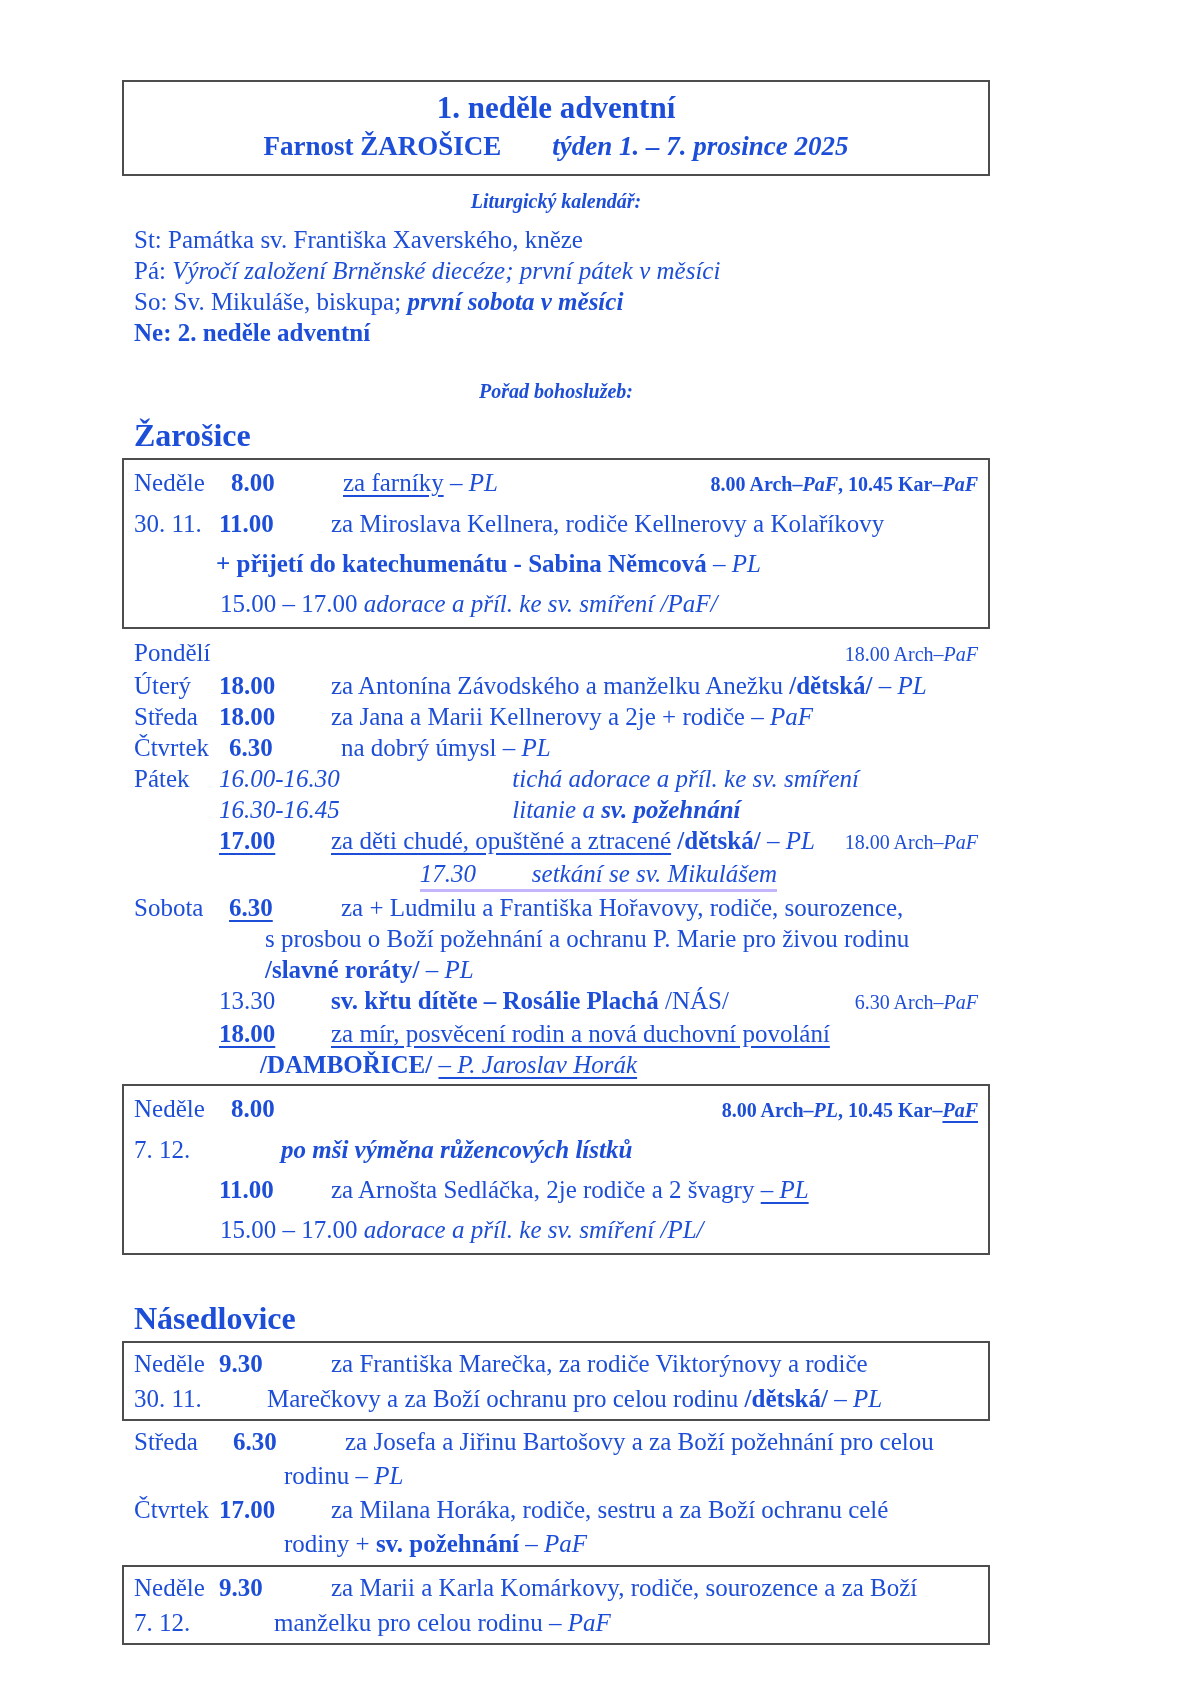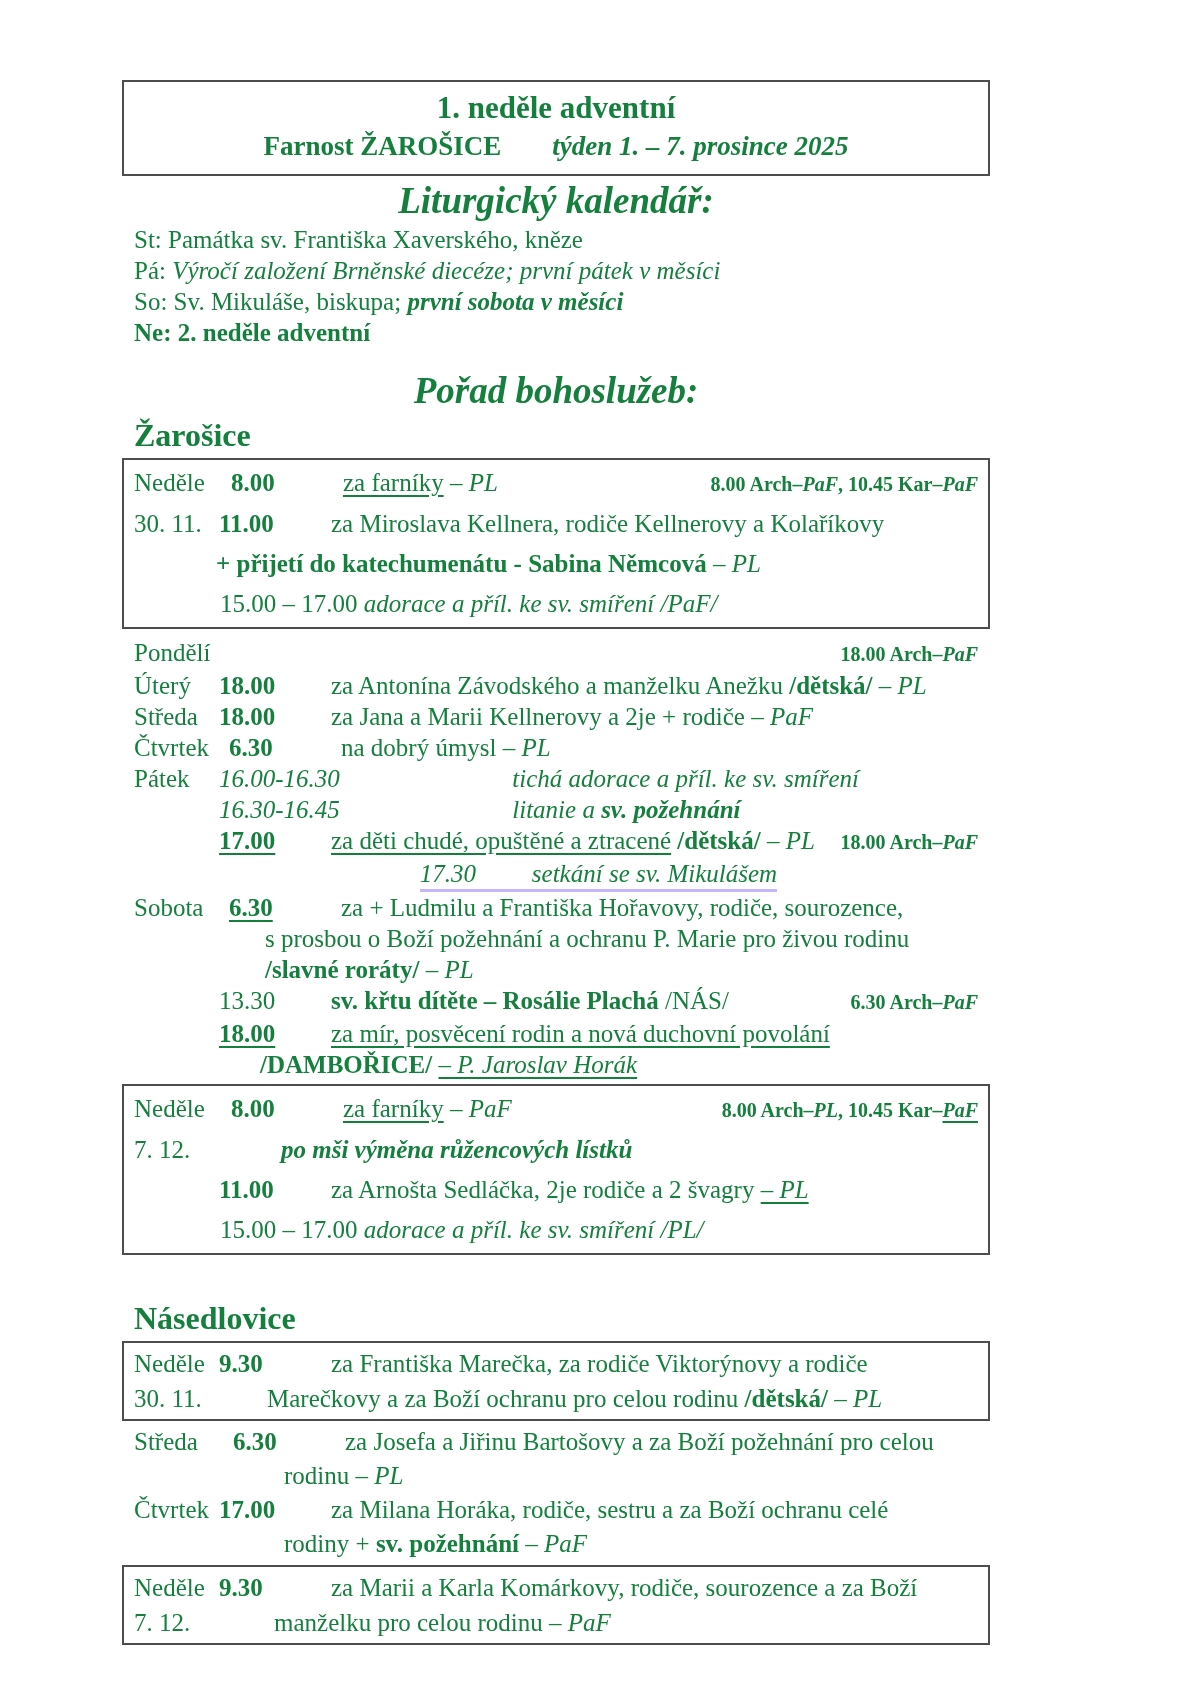--- a/index.html
+++ b/index.html
@@ -1,50 +1,50 @@
 <!DOCTYPE html>
 <html><head>
 <meta charset="utf-8">
 <style>
   html,body { margin:0; padding:0; background:#fff; }
   .page {
     width:1190px; height:1683px; box-sizing:border-box;
-    background:#fff; color:#15803d;
+    background:#fff; color:#1d4ed8;
     font-family:"Liberation Serif","DejaVu Serif",serif;
     padding:80px 200px 0 122px;
     overflow:hidden;
   }
   .b  { font-weight:bold; }
   .i  { font-style:italic; }
   .bi { font-weight:bold; font-style:italic; }
   .u  { text-decoration:underline; text-underline-offset:4px; }
 
   
   .hbox { border:2px solid #4d4d4d; padding:6px 10px 10px; }
   .h-title { font-size:31px; line-height:40px; font-weight:bold; text-align:center; }
   .h-sub   { display:flex; justify-content:center; gap:51px; font-size:27px; line-height:36px; }
   .h-left  { font-weight:bold; }
   .h-right { font-weight:bold; font-style:italic; }
 
-  .center-head { font-size:37px; line-height:42px; font-weight:bold; font-style:italic; text-align:center; }
+  .center-head { font-size:20px; line-height:42px; font-weight:bold; font-style:italic; text-align:center; }
   .cal-items { padding-left:12px; margin-top:2px; }
   .cal-item  { font-size:25px; line-height:31px; }
 
   .town { font-size:32px; line-height:46px; font-weight:bold; padding-left:12px; }
 
   
   .row  { display:flex; align-items:baseline; font-size:25px; line-height:31px; padding:0 12px;justify-content:center; }
   .sbox { border:2px solid #4d4d4d; padding:3px 10px; }
   .sbox .row { padding:0; line-height:40px; }
   .sbox.nbox .row { line-height:35px; }
   .day  { flex:0 0 85px; }
   .time { flex:0 0 112px; }
   .txt  { flex:1 1 auto; white-space:nowrap; }
   .note { font-size:25px; font-style:italic; }
-  .rt   { margin-left:auto; font-size:20px; white-space:nowrap;font-weight:bold; }
+  .rt   { margin-left:auto; font-size:20px; white-space:nowrap; }
   .rtb  { font-weight:bold; }
   .fri-time { display:inline-block; width:287px; font-style:italic; }
   .ugroup { display:inline-flex; border-bottom:3px solid #c4b5fd; font-weight:normal; font-style:italic; }
   .ugroup .gt { width:112px; }
   .sp40 { margin-top:40px; }
 </style>
 </head>
 <body>
 
 <div class="page">
@@ -206,24 +206,20 @@
         <span class="b">/DAMBOŘICE/</span>
         <span class="note u">– P. Jaroslav Horák</span>
       </span>
     </div>
   </div>
 
   <div class="sbox" style="margin-top:4px;">
     <div class="row">
       <span class="day">Neděle</span>
       <span class="time b" style="padding-left:12px;">8.00</span>
-      <span class="txt">
-        <span class="u">za farníky</span>
-        <span class="note">– PaF</span>
-      </span>
       <span class="rt rtb"><span>8.00 Arch–</span><span class="i">PL</span><span>, 10.45 Kar–</span><span class="i u">PaF</span></span>
     </div>
     <div class="row">
       <span class="day">7. 12.</span>
       <span class="txt bi" style="margin-left:62px;">po mši výměna růžencových lístků</span>
     </div>
     <div class="row">
       <span class="day"></span>
       <span class="time b">11.00</span>
       <span class="txt">

